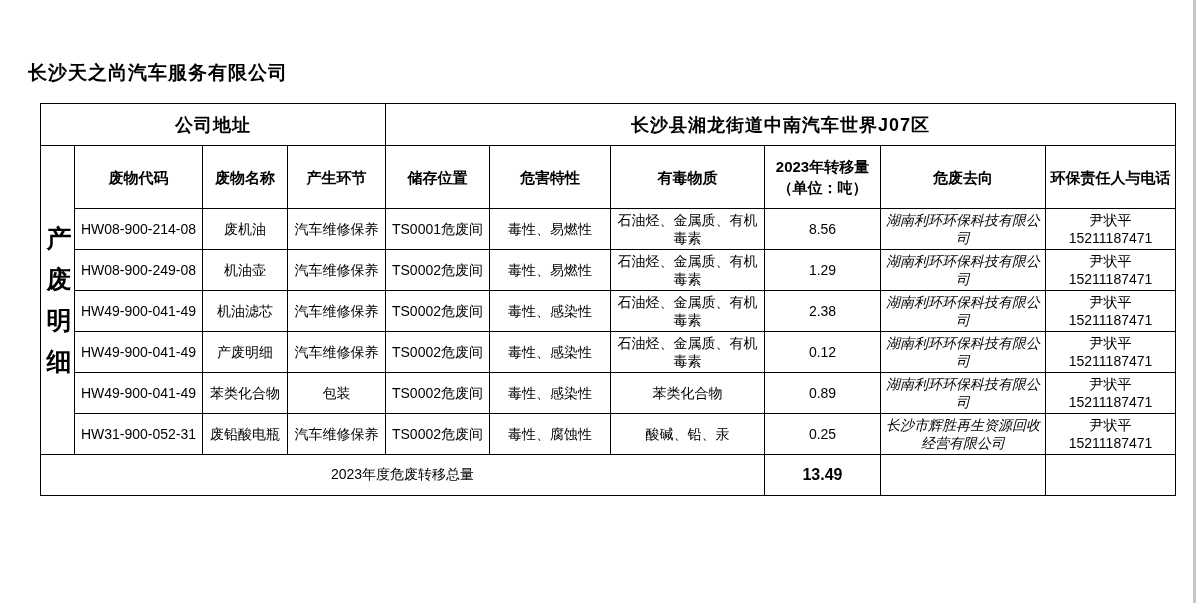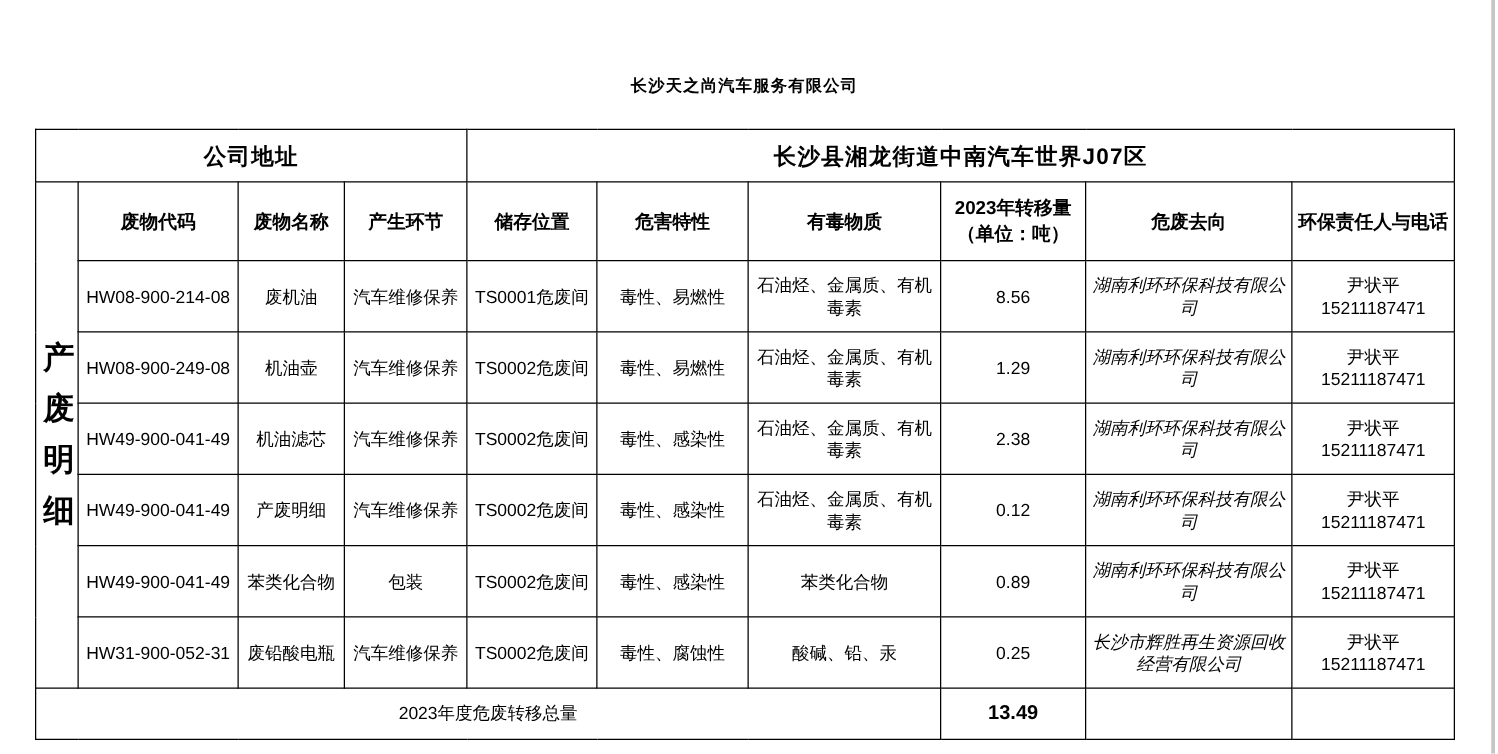--- a/index.html
+++ b/index.html
@@ -8,48 +8,47 @@
     background: #ffffff;
     font-family: "Liberation Sans", sans-serif;
     color: #000000;
     overflow: hidden;
   }
   .page { position: relative; width: 1198px; height: 603px; background: #fff; }
 
   .doc-title {
     position: absolute;
     left: 28px; top: 60px; width: 1135px;
-    text-align: center;
-    font-size: 13px;
+    font-size: 19px;
     font-weight: bold;
     letter-spacing: 1px;
   }
 
   table.main-table {
     position: absolute;
-    left: 28px; top: 103px;
+    left: 40px; top: 103px;
     width: 1135px;
     border-collapse: collapse;
     table-layout: fixed;
   }
   .main-table td, .main-table th {
     border: 1px solid #000;
     text-align: center;
     vertical-align: middle;
     padding: 0 1px;
     overflow: hidden;
   }
 
   tr.r-addr { height: 42px; }
   tr.r-addr td { font-size: 18px; font-weight: bold; letter-spacing: 1px; }
 
   tr.r-head { height: 63px; }
   tr.r-head th { font-size: 15px; font-weight: bold; line-height: 21px; }
 
-  tr.r-data { height: 57px; }
+  tr.r-data { height: 41px; }
   tr.r-data td { font-size: 14px; line-height: 18px; }
 
   td.side-cell { padding: 0; }
   .side-text {
     width: 22px;
     margin: 0 auto;
     word-break: break-all;
     font-size: 25px;
     font-weight: bold;
     line-height: 41px;

